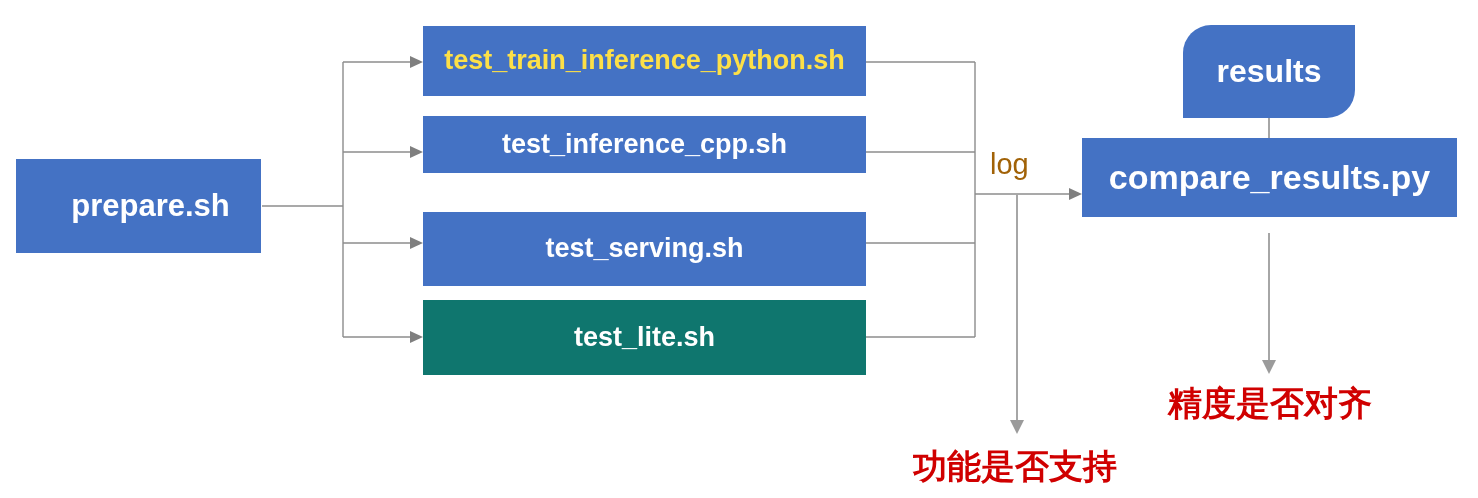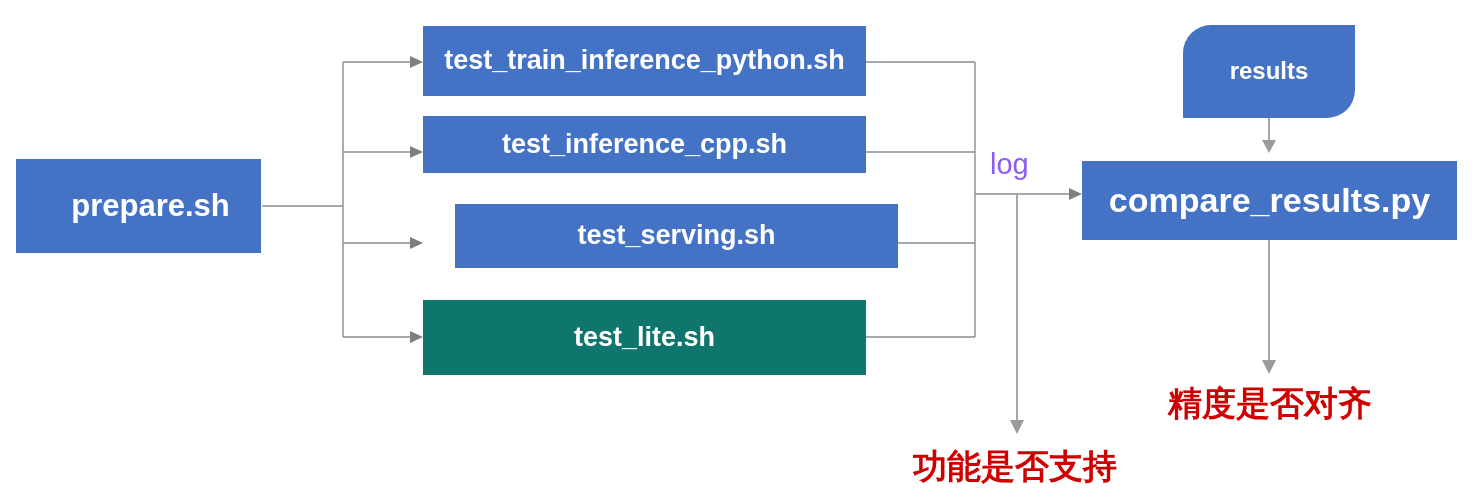--- a/index.html
+++ b/index.html
@@ -29,24 +29,24 @@
     color: #ffffff;
     font-weight: bold;
     text-align: center;
     line-height: 1.1;
   }
 
   .node-prepare   { left: 16px;   top: 159px; width: 245px; height: 94px; font-size: 31px; padding-left: 24px; }
   .node-test      { left: 423px;  width: 443px; font-size: 27px; }
   .node-test-1    { top: 26px;  height: 70px; }
   .node-test-2    { top: 116px; height: 57px; }
-  .node-test-3    { top: 204px; height: 64px; margin-left: 32px; }
+  .node-test-3    { top: 212px; height: 74px; }
   .node-test-4    { top: 300px; height: 75px; }
-  .node-compare   { left: 1082px; top: 161px; width: 375px; height: 79px; font-size: 34px; }
-  .node-results   { left: 1183px; top: 25px;  width: 172px; height: 93px; font-size: 24px;
+  .node-compare   { left: 1082px; top: 138px; width: 375px; height: 79px; font-size: 34px; }
+  .node-results   { left: 1183px; top: 25px;  width: 172px; height: 93px; font-size: 32px;
                     border-radius: 28px 0 28px 0; }
 
   .label-log {
     position: absolute;
     left: 990px; top: 148px;
     font-size: 29px;
     color: #111111;
     font-weight: normal;
   }
 
@@ -95,39 +95,39 @@
     <polygon points="1262,140 1276,140 1269,153" fill="#9b9b9b"></polygon>
 
     <path d="M1269,233 V360" stroke="#a6a6a6" stroke-width="2" fill="none"></path>
     <polygon points="1262,360 1276,360 1269,374" fill="#9b9b9b"></polygon>
   </svg>
 
   <div class="node node-prepare" style="background: rgb(68, 114, 196); color: rgb(255, 255, 255);">
     <span>prepare.sh</span>
   </div>
 
-  <div class="node node-test node-test-1" style="background: rgb(68, 114, 196); color: #ffffff;">
+  <div class="node node-test node-test-1" style="background: rgb(68, 114, 196); color: #fde047;">
     <span>test_train_inference_python.sh</span>
   </div>
   <div class="node node-test node-test-2" style="background: rgb(68, 114, 196); color: rgb(255, 255, 255);">
     <span>test_inference_cpp.sh</span>
   </div>
   <div class="node node-test node-test-3" style="background: rgb(68, 114, 196); color: rgb(255, 255, 255);">
     <span>test_serving.sh</span>
   </div>
   <div class="node node-test node-test-4" style="background: #0f766e; color: rgb(255, 255, 255);">
     <span>test_lite.sh</span>
   </div>
 
   <div class="node node-results" style="background: rgb(68, 114, 196); color: rgb(255, 255, 255);">
     <span>results</span>
   </div>
 
   <div class="node node-compare" style="background: rgb(68, 114, 196); color: rgb(255, 255, 255);">
     <span>compare_results.py</span>
   </div>
 
-  <div class="label-log" style="color: #8b5cf6;">log</div>
+  <div class="label-log" style="color: #a16207;">log</div>
 
   <div class="annotation annotation-accuracy" style="color: rgb(208, 0, 0);">精度是否对齐</div>
   <div class="annotation annotation-function" style="color: rgb(208, 0, 0);">功能是否支持</div>
 
 </div>
 
 </body></html>

